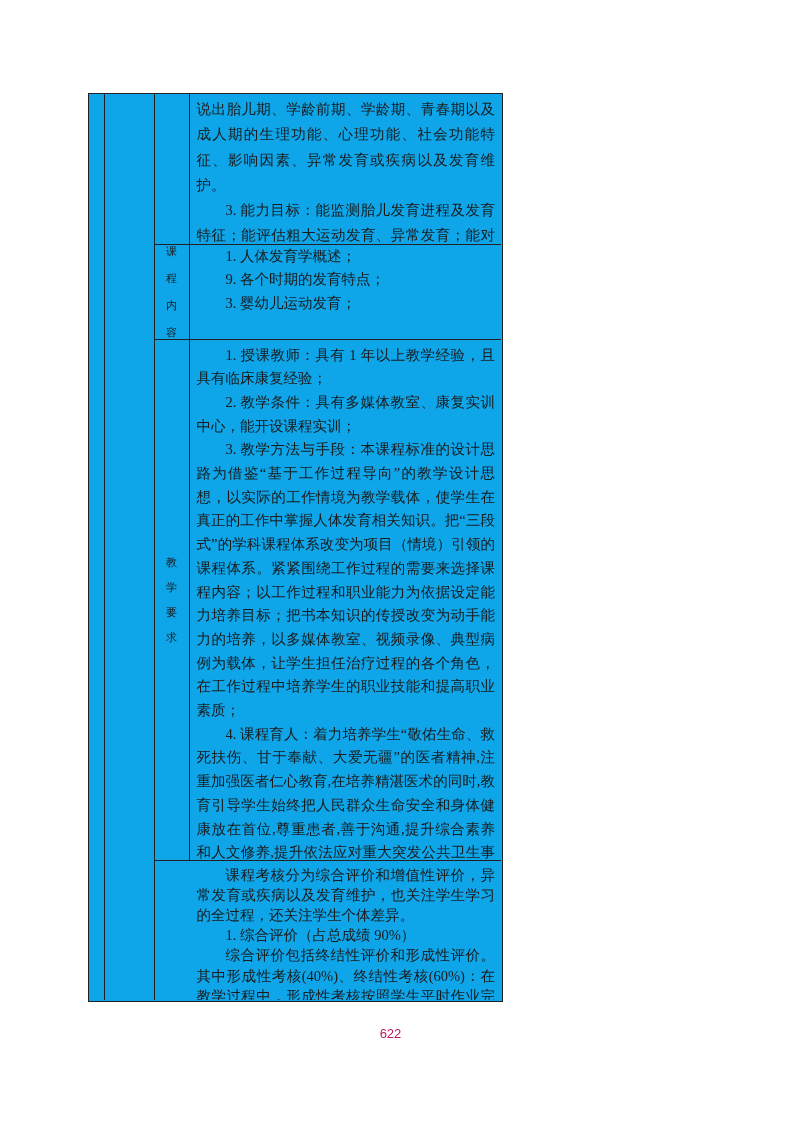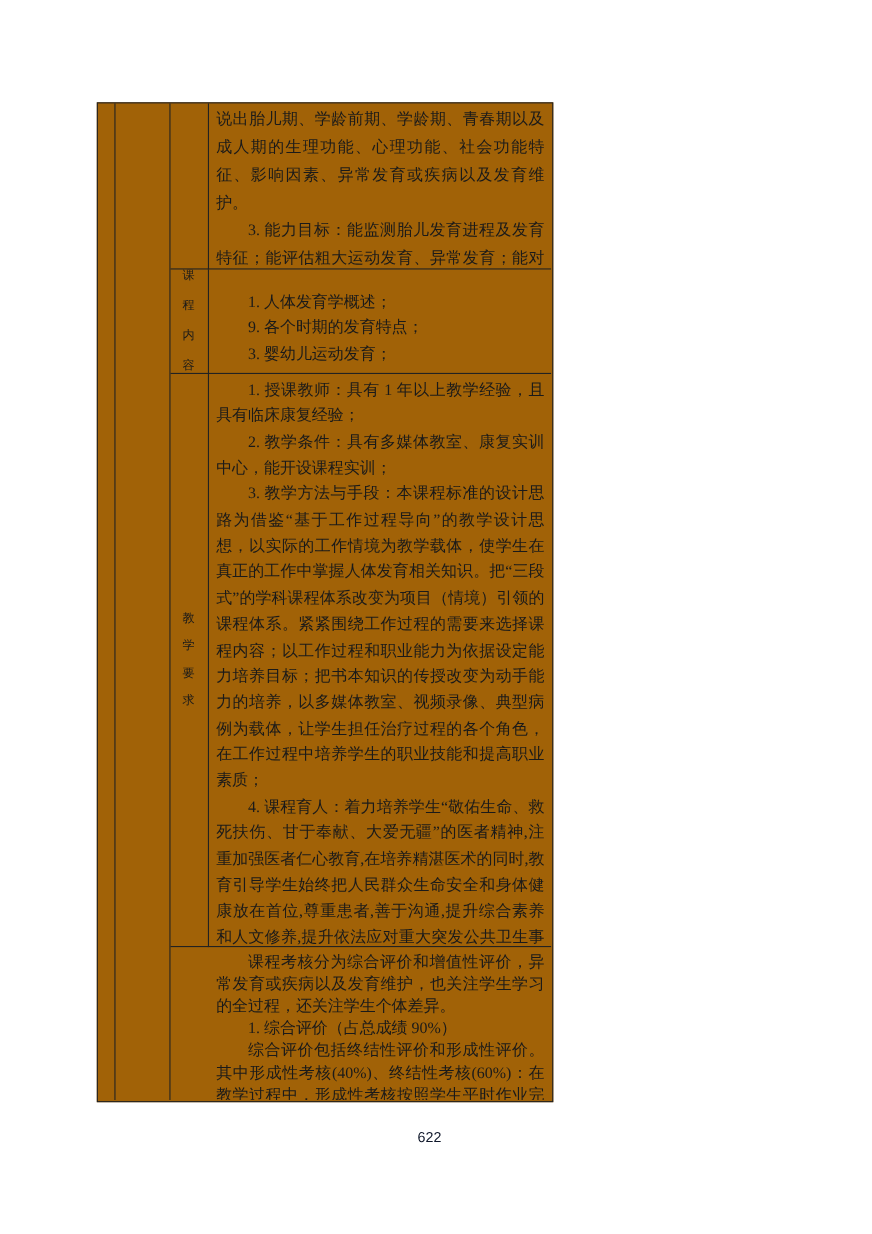--- a/index.html
+++ b/index.html
@@ -17,21 +17,21 @@
   }
   .course-table {
     position: absolute;
     left: 88px; top: 93px;
     width: 415px; height: 909px;
     box-sizing: border-box;
     border: 1.5px solid #222;
     display: grid;
     grid-template-columns: 15.5px 50px 35px 311.5px;
     grid-template-rows: 150.5px 95px 521px 139.5px;
-    background: #a16207;
+    background: #0ea5e9;
   }
   .cell { box-sizing: border-box; min-width: 0; min-height: 0; overflow: hidden; }
   .v-border { border-right: 1.5px solid #222; }
   .h-border { border-bottom: 1.5px solid #222; }
   .spacer-col-1 { grid-column: 1; grid-row: 1 / 5; }
   .spacer-col-2 { grid-column: 2; grid-row: 1 / 5; }
   .label-cell {
     grid-column: 3;
     display: flex; align-items: center; justify-content: center;
   }
@@ -48,29 +48,29 @@
   .content-cell {
     grid-column: 4;
     padding: 3px 6px 0 7px;
     font-size: 14.5px;
     text-align: justify;
     text-justify: inter-character;
   }
   .content-cell p { margin: 0; }
   .ind { text-indent: 2em; }
   .row1 { line-height: 25.3px; }
-  .row2 { line-height: 23.6px; padding-top: 19px; }
+  .row2 { line-height: 23.6px; padding-top: 0; }
   .row3 { line-height: 23.7px; padding-top: 4px; }
   .row4 { line-height: 20.2px; padding-top: 4px; }
   .page-number {
     position: absolute;
     left: 0; top: 1026px; width: 781px;
     text-align: center;
     font-size: 13px;
-    color: #0f172a;
+    color: #be185d;
     font-family: "Liberation Sans", "DejaVu Sans", sans-serif;
   }
 </style>
 </head>
 <body>
 
 <div class="page">
 
   <div class="course-table">
 

